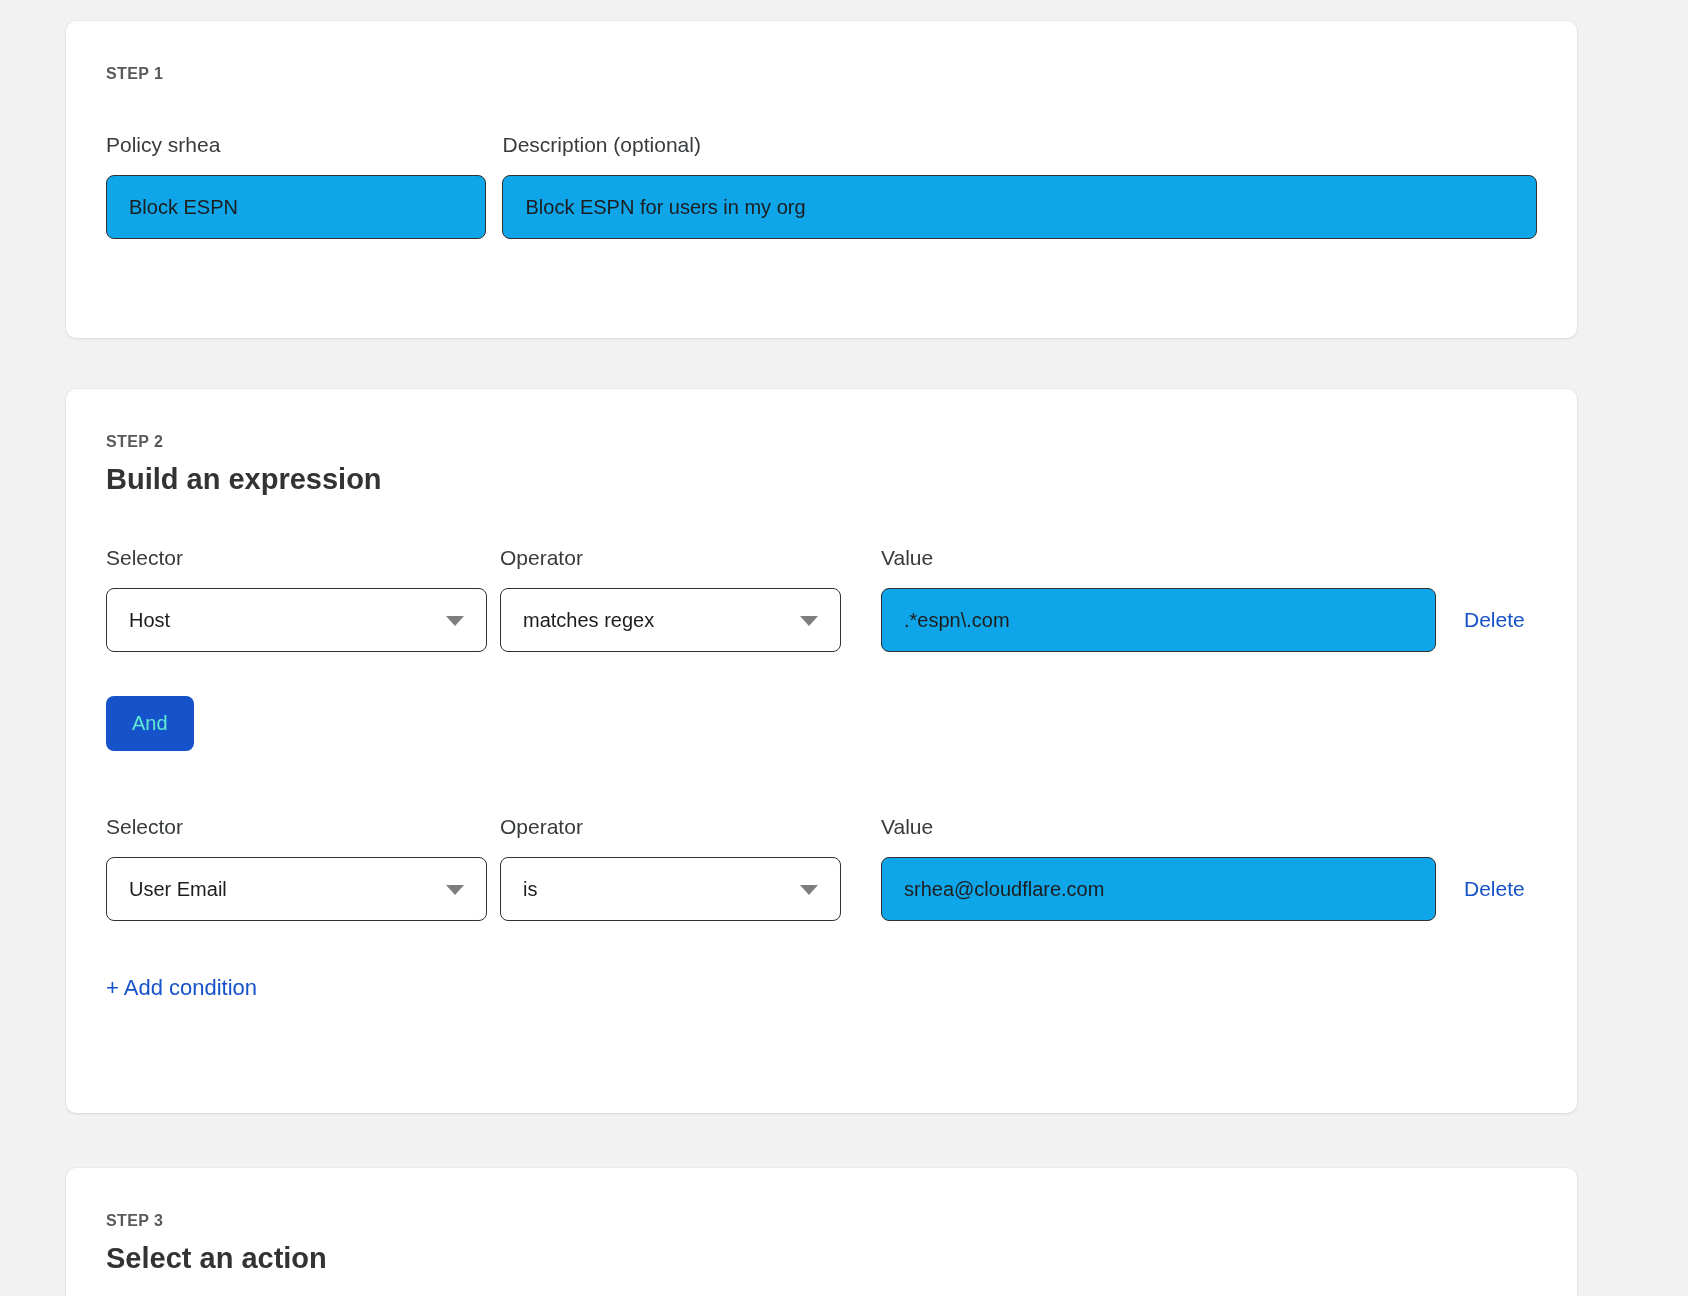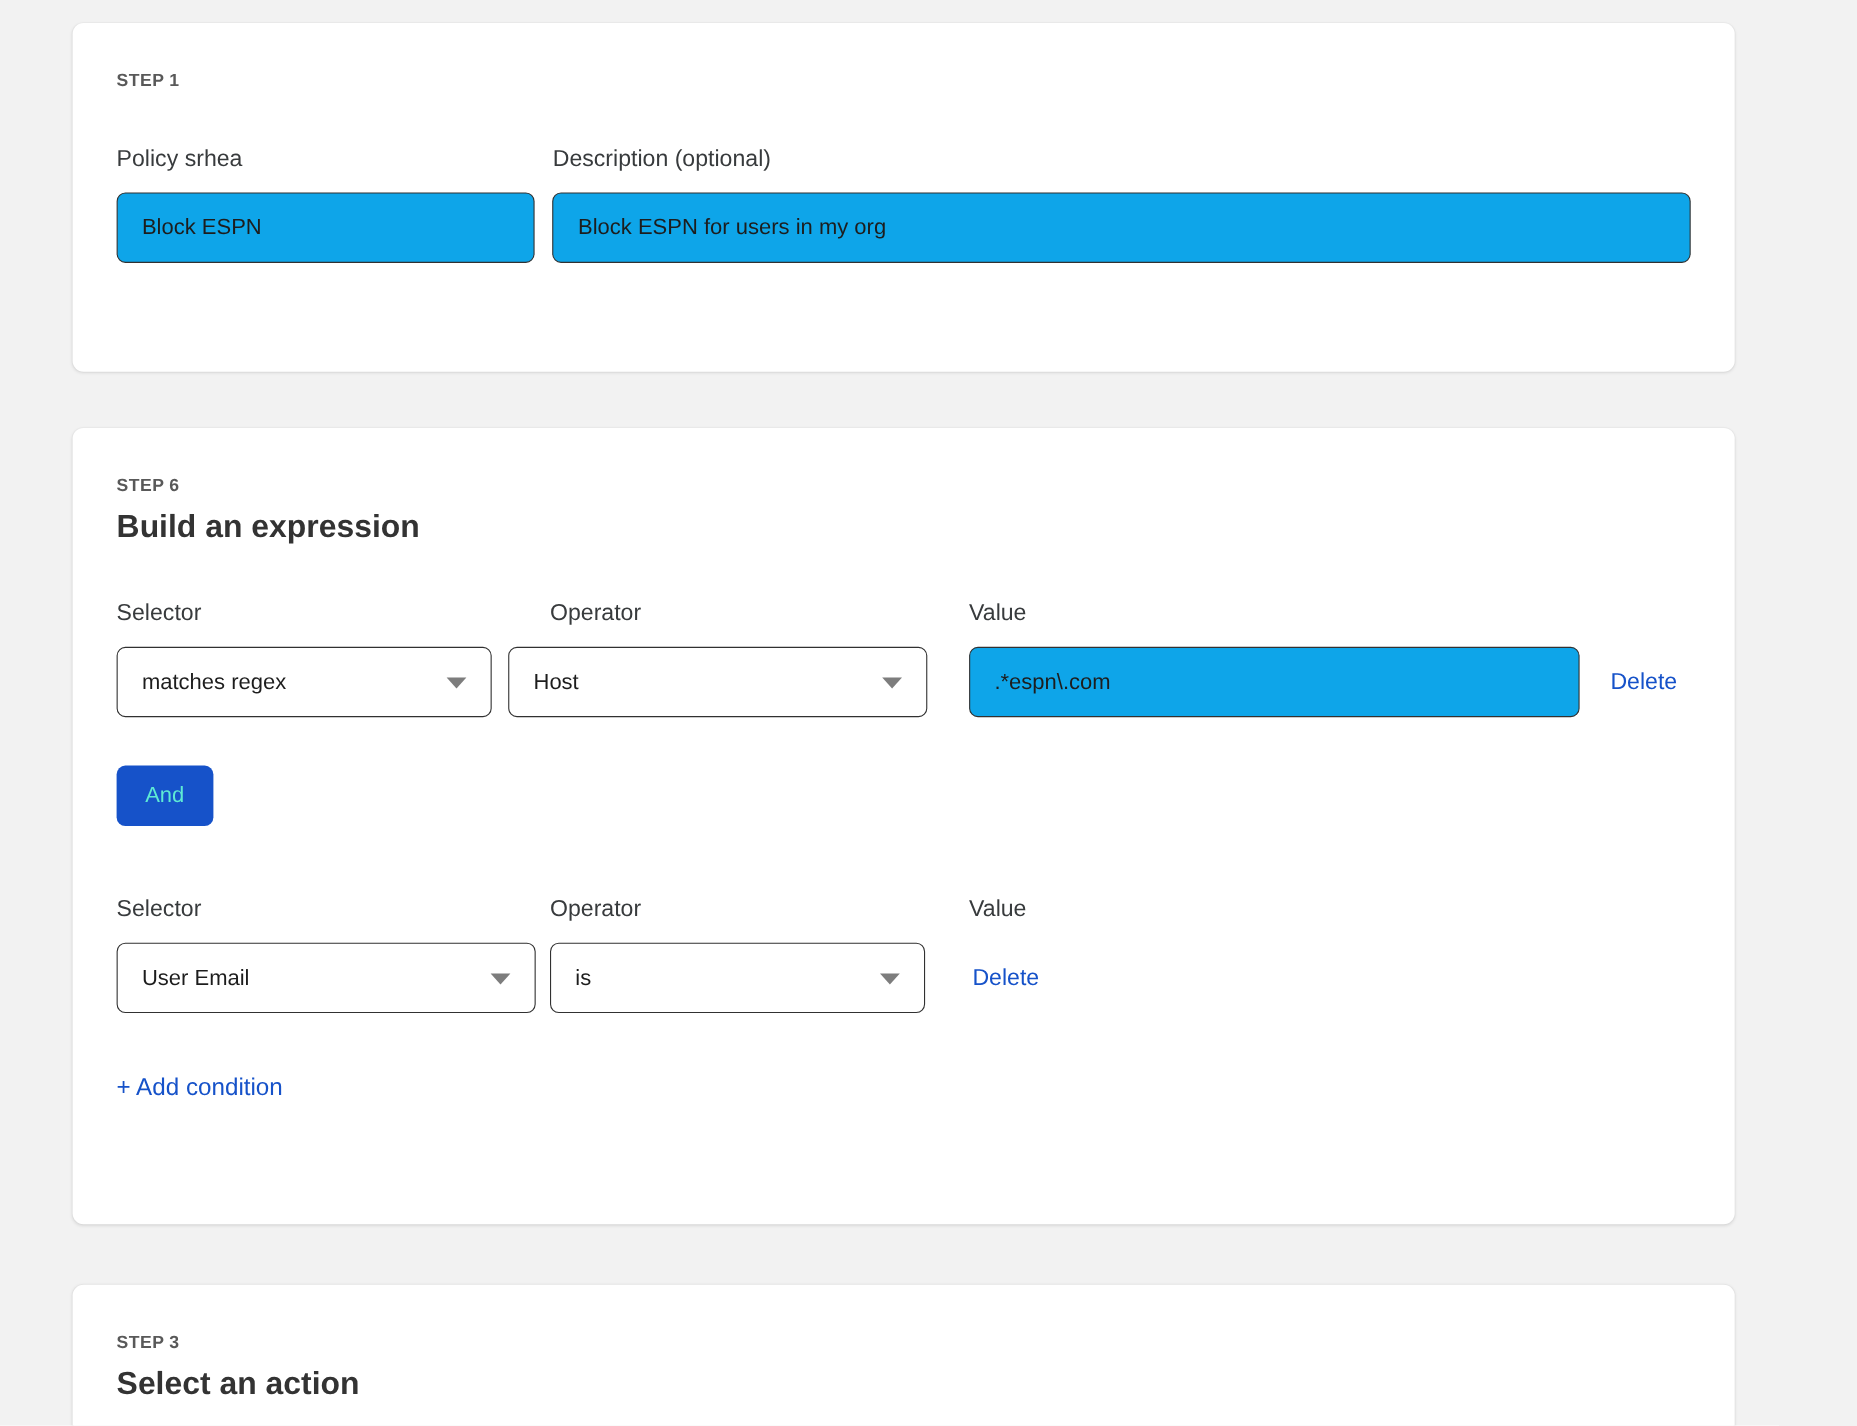--- a/index.html
+++ b/index.html
@@ -149,37 +149,37 @@
       <input class="text-input" type="text" value="Block ESPN" style="">
     </div>
     <div class="col-desc">
       <div class="field-label">Description (optional)</div>
       <input class="text-input" type="text" value="Block ESPN for users in my org" style="">
     </div>
   </div>
 </section>
 
 <section class="card" id="card-step2">
-  <div class="step-label">STEP 6</div>
+  <div class="step-label">STEP 2</div>
   <div class="card-title">Build an expression</div>
 
   
   <div class="cond cond-first">
     <div class="cond-grid labels-row">
       <div class="col-selector field-label" style="margin-bottom:0">Selector</div>
       <div class="col-operator field-label" style="margin-bottom:0">Operator</div>
       <div class="col-value field-label" style="margin-bottom:0">Value</div>
     </div>
     <div class="cond-grid controls-row">
+      <div class="dropdown col-selector">
+        <span>Host</span>
+        <span class="caret"></span>
+      </div>
       <div class="dropdown col-operator">
         <span>matches regex</span>
-        <span class="caret"></span>
-      </div>
-      <div class="dropdown col-selector">
-        <span>Host</span>
         <span class="caret"></span>
       </div>
       <input class="text-input col-value" type="text" style="width: 555px;" value=".*espn\.com">
       <a class="delete-link">Delete</a>
     </div>
   </div>
 
   <button class="and-button">And</button>
 
   
@@ -191,20 +191,21 @@
     </div>
     <div class="cond-grid controls-row">
       <div class="dropdown col-selector">
         <span>User Email</span>
         <span class="caret"></span>
       </div>
       <div class="dropdown col-operator">
         <span>is</span>
         <span class="caret"></span>
       </div>
+      <input class="text-input col-value" type="text" style="width: 555px;" value="srhea@cloudflare.com">
       <a class="delete-link">Delete</a>
     </div>
   </div>
 
   <a class="add-condition-link">+ Add condition</a>
 </section>
 
 <section class="card" id="card-step3">
   <div class="step-label">STEP 3</div>
   <div class="card-title">Select an action</div>

